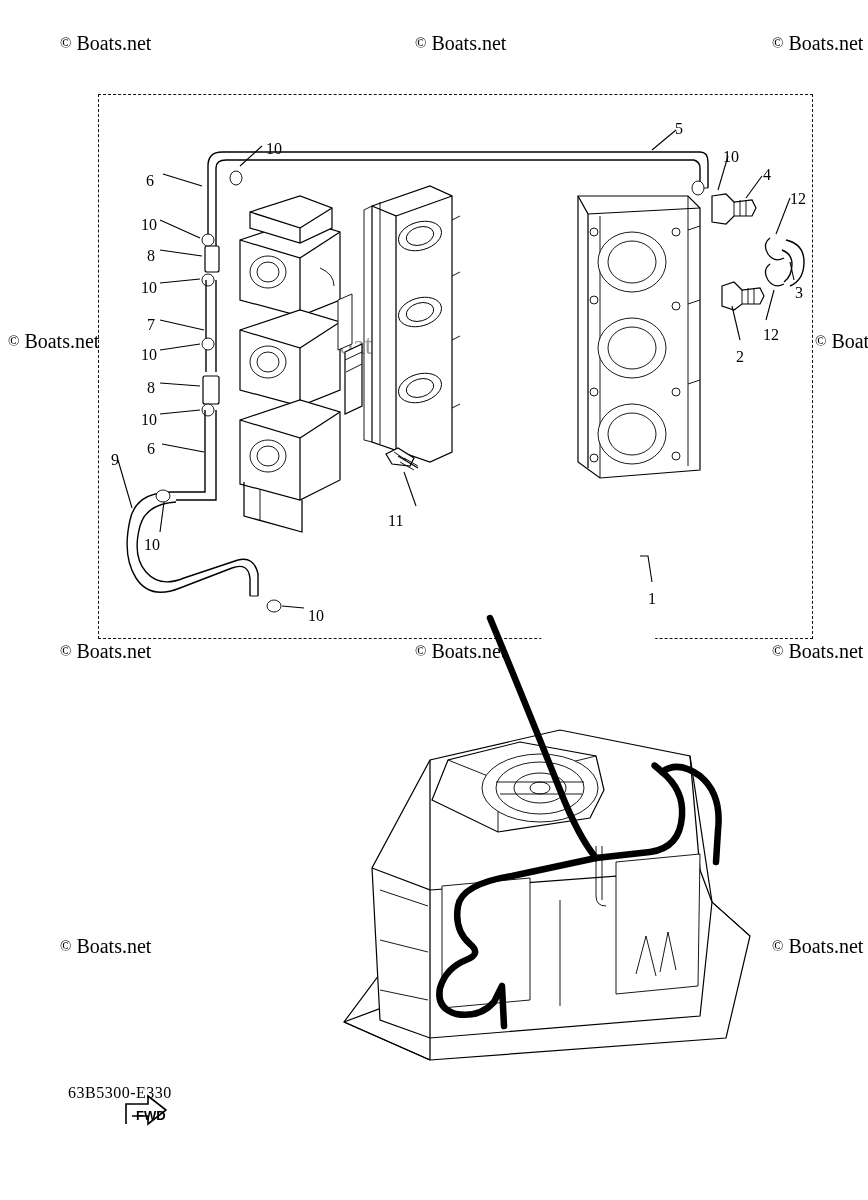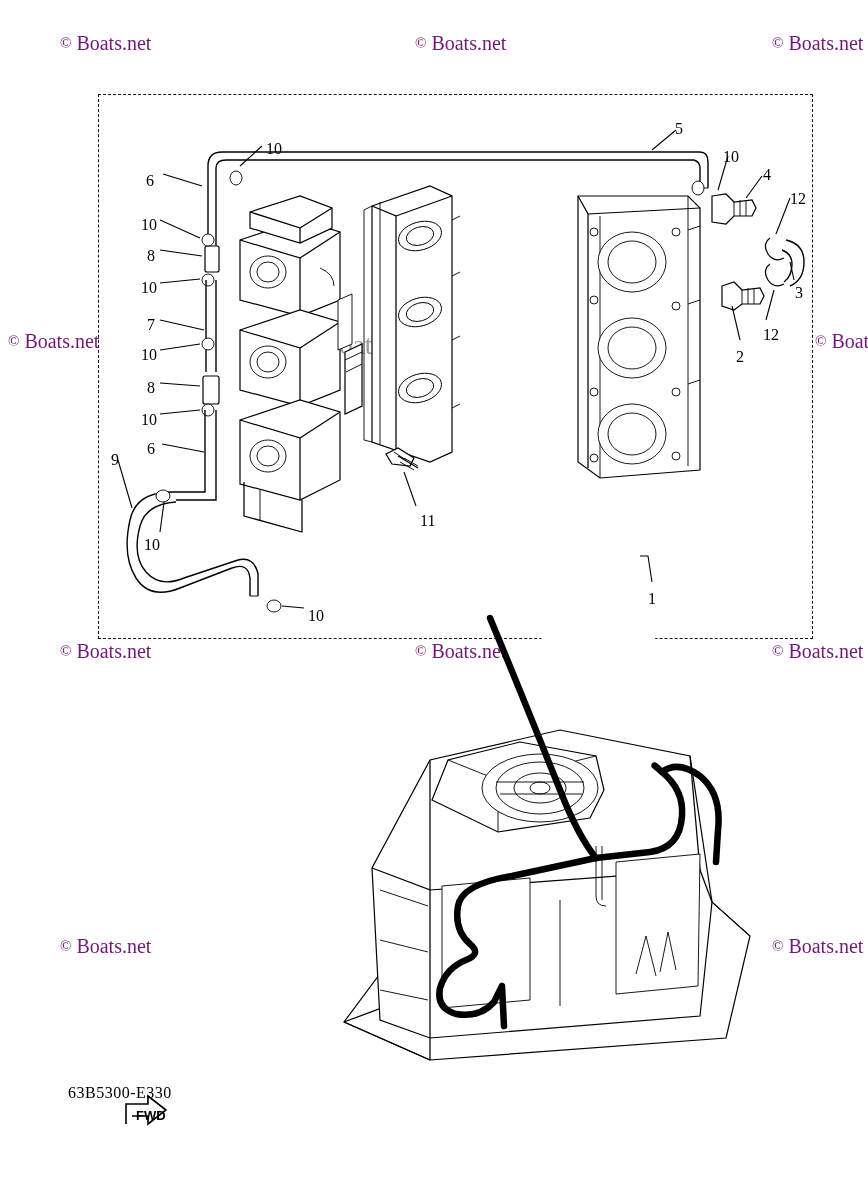--- a/index.html
+++ b/index.html
@@ -12,21 +12,21 @@
   }
   #page {
     position: relative;
     width: 868px;
     height: 1200px;
     background: #ffffff;
     overflow: hidden;
   }
   .wm {
     position: absolute;
-    color: #701a75;
+    color: #000000;
     font-family: "Liberation Serif", serif;
     font-size: 20px;
     white-space: nowrap;
     user-select: none;
   }
   .wm .c {
     font-size: 15px;
     vertical-align: 2px;
   }
   .wm-big {
@@ -329,21 +329,21 @@
       <div class="callout" style="left: 147px; top: 247px;">8</div>
       <div class="callout" style="left: 141px; top: 279px;">10</div>
       <div class="callout" style="left: 147px; top: 316px;">7</div>
       <div class="callout" style="left: 141px; top: 346px;">10</div>
       <div class="callout" style="left: 147px; top: 379px;">8</div>
       <div class="callout" style="left: 141px; top: 411px;">10</div>
       <div class="callout" style="left: 147px; top: 440px;">6</div>
       <div class="callout" style="left: 111px; top: 451px;">9</div>
       <div class="callout" style="left: 144px; top: 536px;">10</div>
       <div class="callout" style="left: 308px; top: 607px;">10</div>
-      <div class="callout" style="left: 420px; top: 512px;">11</div>
+      <div class="callout" style="left: 388px; top: 512px;">11</div>
       <div class="callout" style="left: 675px; top: 120px;">5</div>
       <div class="callout" style="left: 723px; top: 148px;">10</div>
       <div class="callout" style="left: 763px; top: 166px;">4</div>
       <div class="callout" style="left: 790px; top: 190px;">12</div>
       <div class="callout" style="left: 795px; top: 284px;">3</div>
       <div class="callout" style="left: 763px; top: 326px;">12</div>
       <div class="callout" style="left: 736px; top: 348px;">2</div>
       <div class="callout" style="left: 648px; top: 590px;">1</div>
     </div>
 

